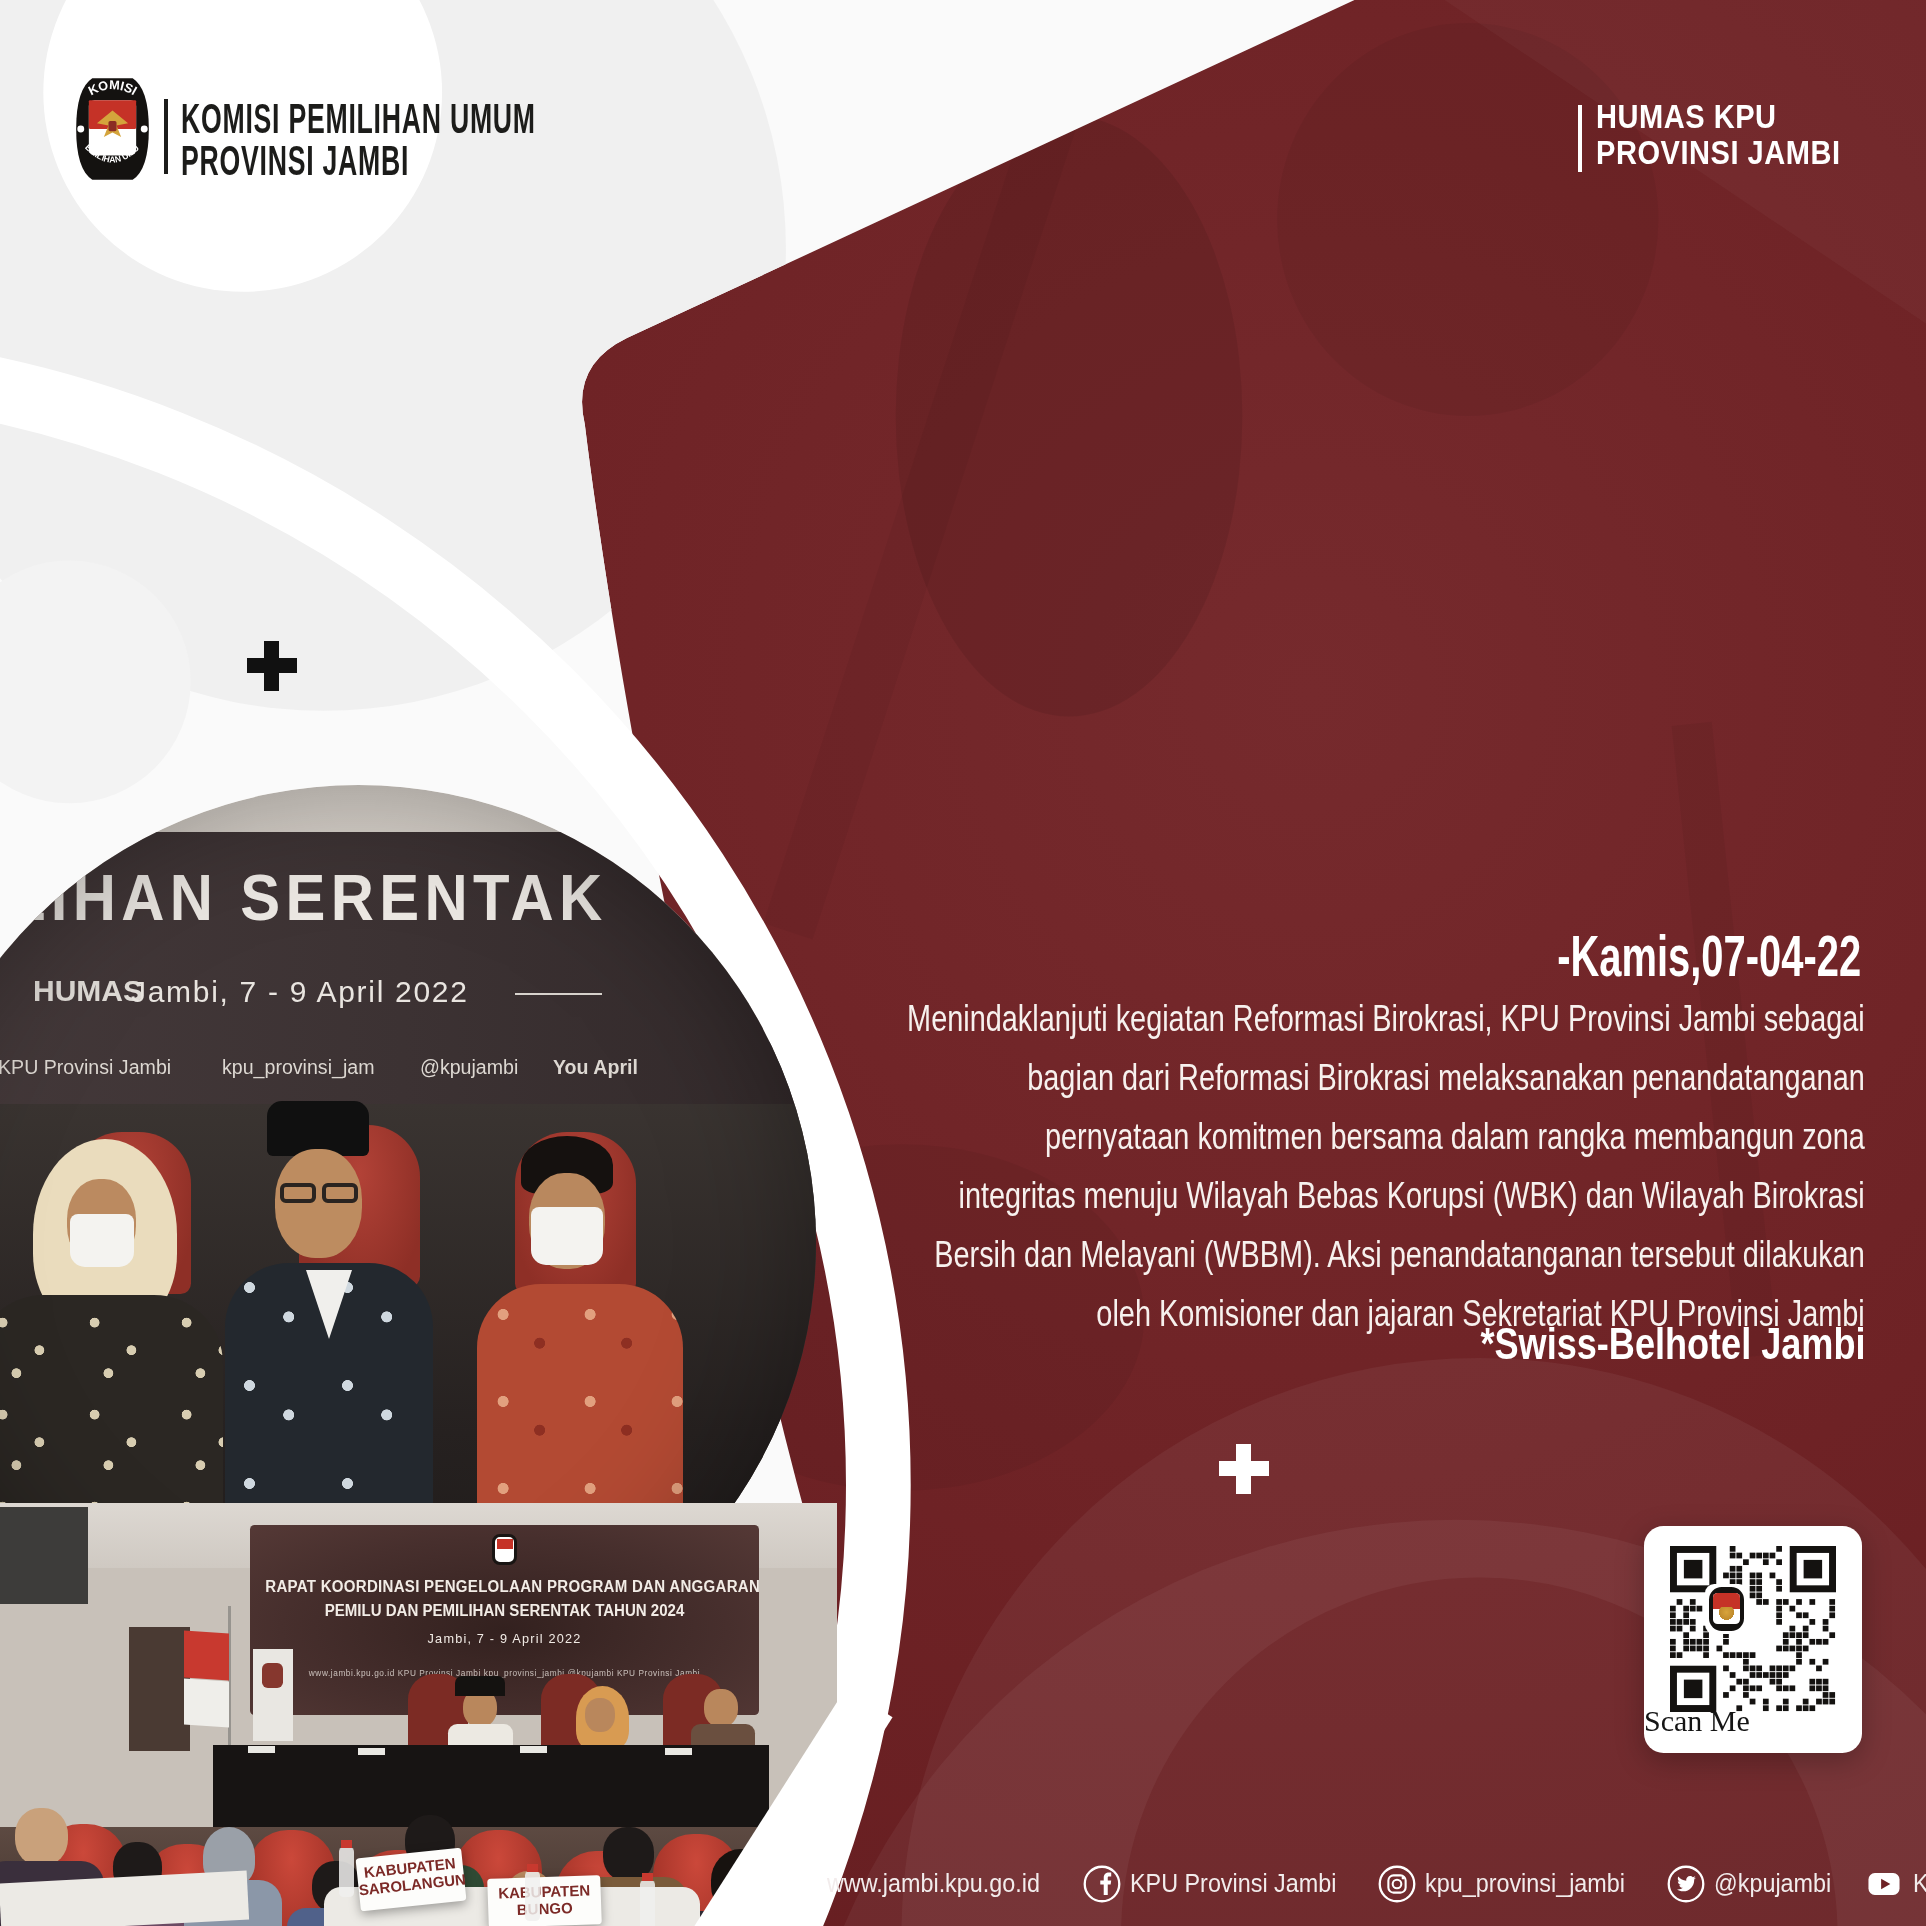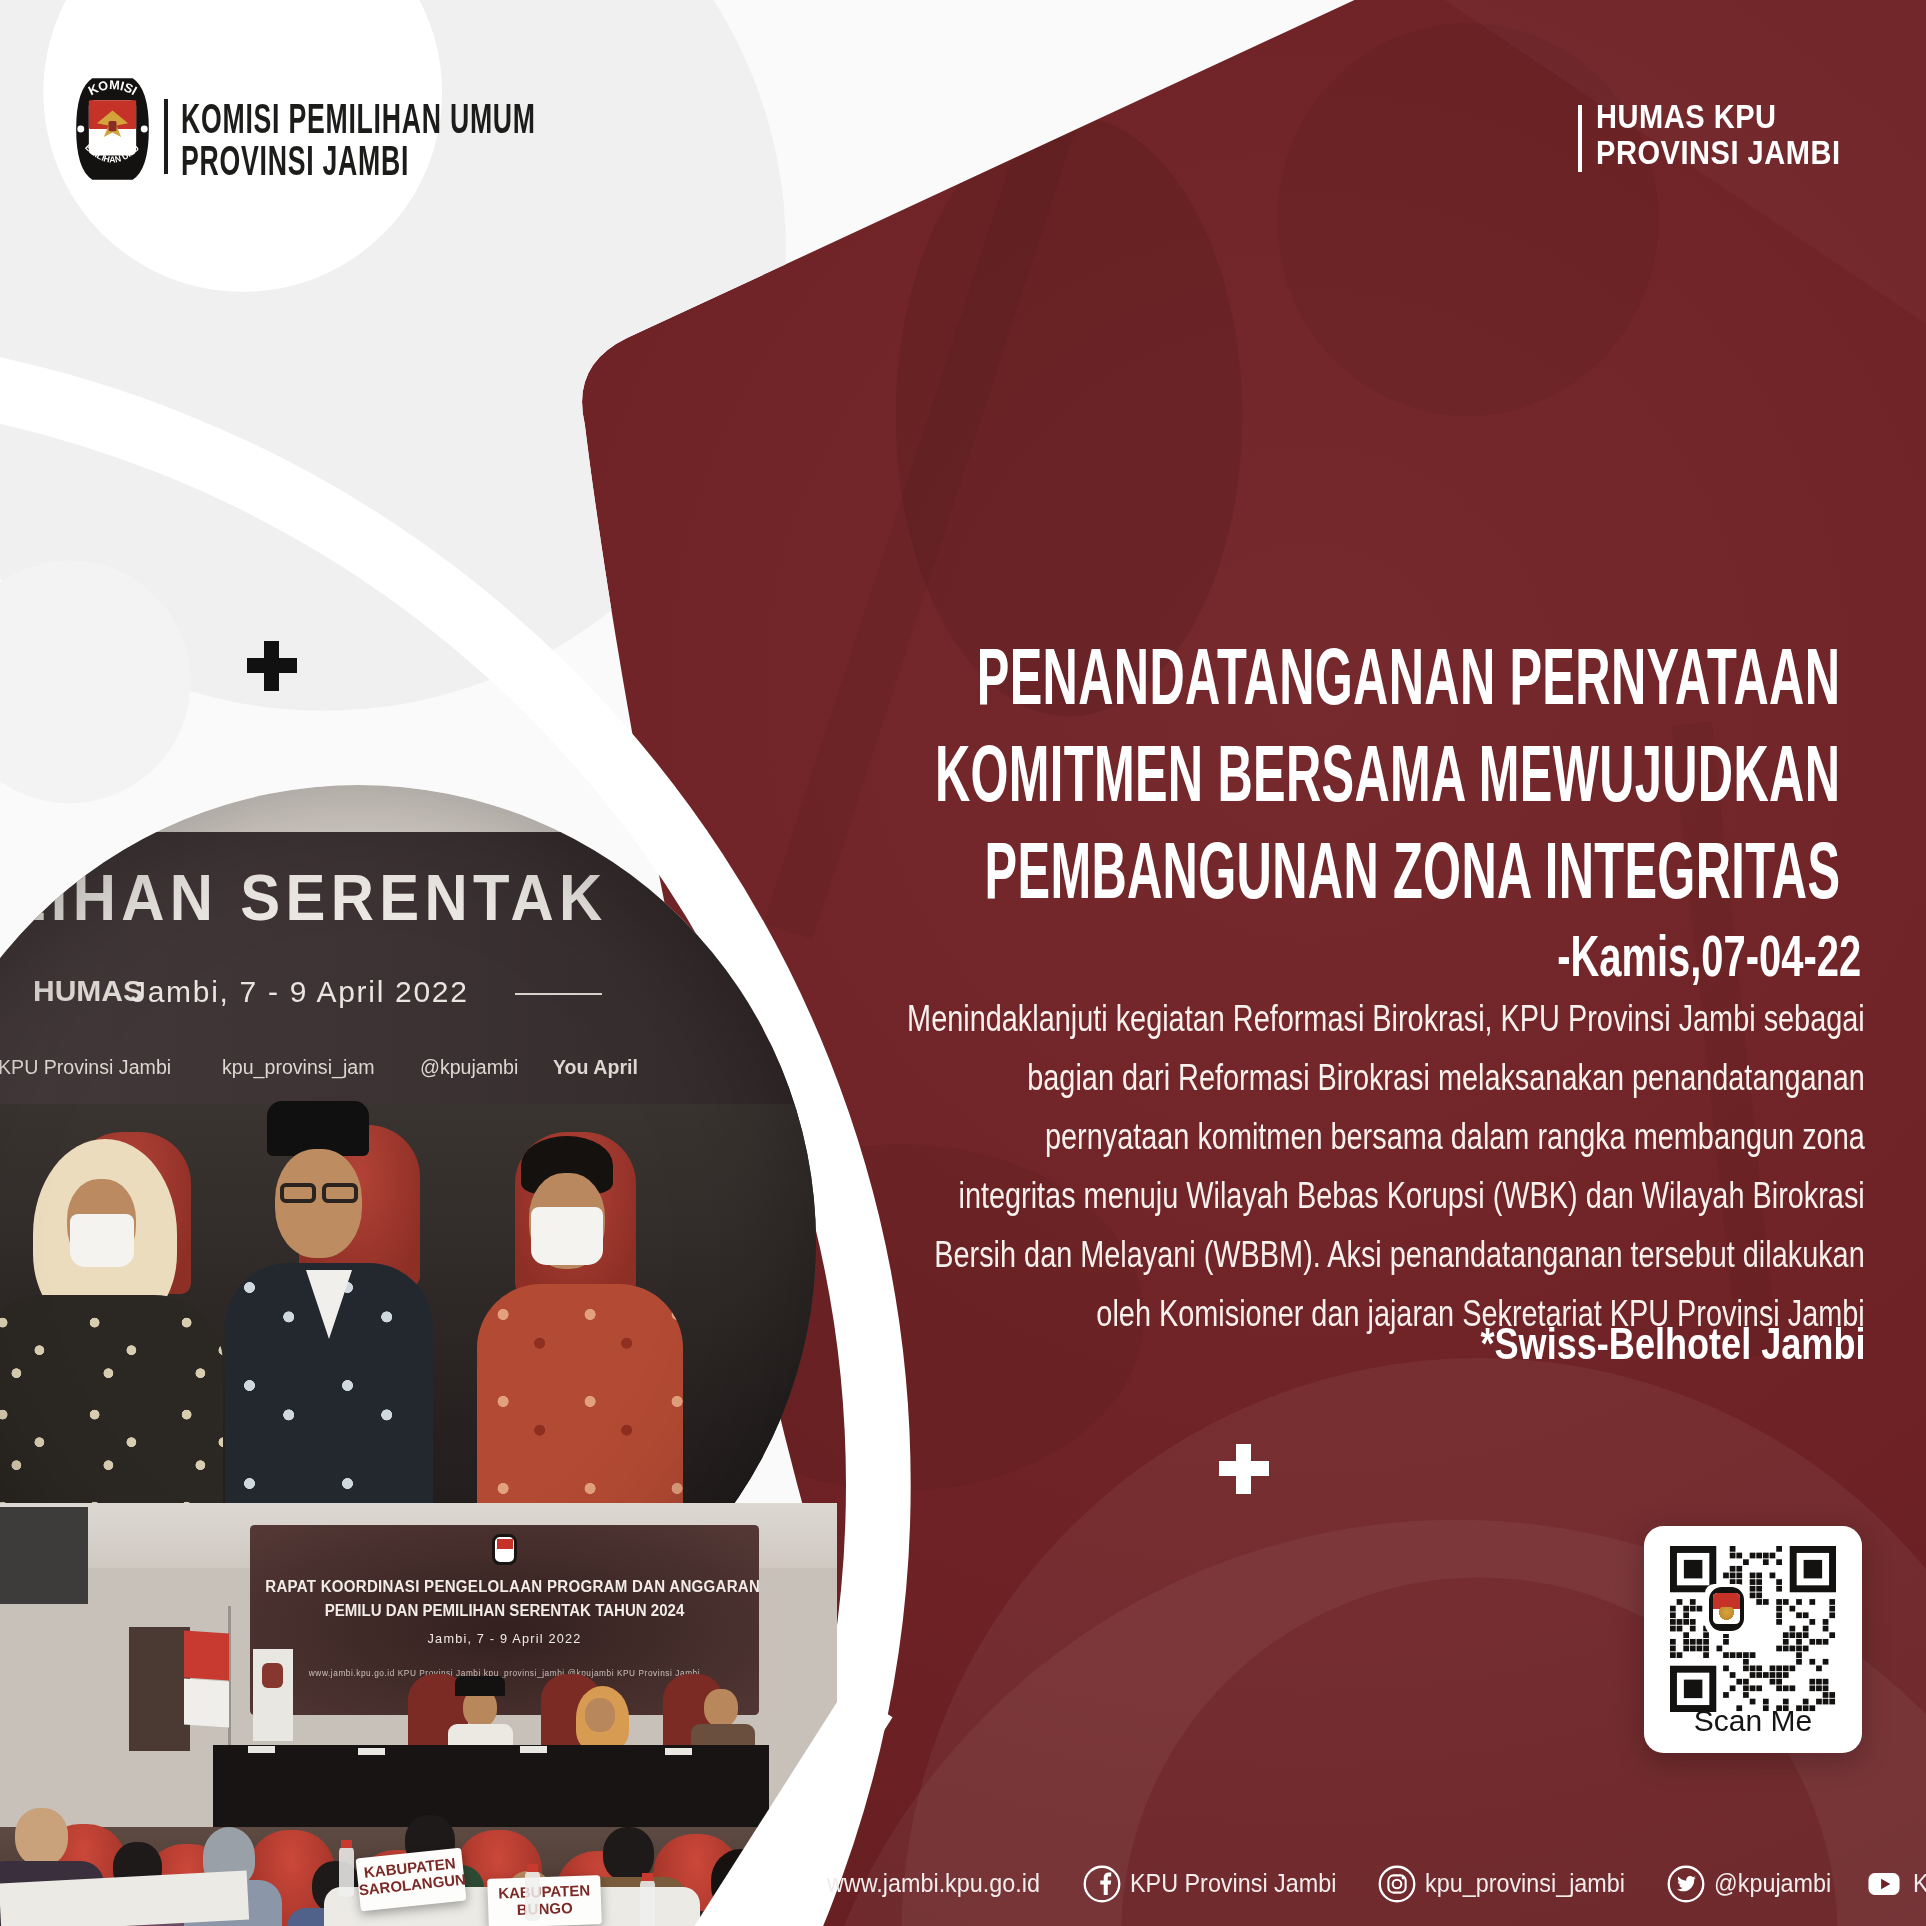--- a/index.html
+++ b/index.html
@@ -112,21 +112,21 @@
   
   .qr-card{left:1644px;top:1526px;width:218px;height:227px;background:#fff;border-radius:19.6px;
            box-shadow:0 8px 29px rgba(0,0,0,.25);}
   .qr-box{position:absolute;left:26px;top:19.6px;width:166px;height:166px;}
   .qr-center{position:absolute;left:61px;top:58px;width:43px;height:50px;background:#fff;border-radius:9.2px;}
   .qr-center .oval{position:absolute;left:4px;top:2.9px;right:4px;bottom:2.9px;background:#141210;border-radius:12.7px;}
   .qr-center .pan{position:absolute;left:8px;top:9.2px;right:8px;bottom:10.4px;background:#fff;border-radius:4.6px;overflow:hidden;}
   .qr-center .pan i{display:block;height:52%;background:#c53227;}
   .qr-center .bird{position:absolute;left:50%;top:46%;width:15px;height:12.7px;margin-left:-7.5px;
                    background:radial-gradient(ellipse at 50% 40%,#d8a43c 0%,#c08b2c 70%,transparent 71%);}
-  .qr-label{position:absolute;left:0;right:0;bottom:15px;text-align:center;font-size:30px;color:#151515;}
+  .qr-label{position:absolute;left:0;right:0;bottom:15px;font-size:30px;color:#151515;font-family:Liberation Serif, serif;}
 
   
   .footer{left:780px;top:1862px;height:43px;display:flex;align-items:center;gap:24px;color:#f2ecec;}
   .f-item{display:flex;align-items:center;gap:9.2px;}
   .f-item .lbl{font-size:25.4px;white-space:nowrap;transform:scaleX(.92);transform-origin:left center;}
 </style>
 </head>
 <body>
 
 <div id="stage">
@@ -335,25 +335,20 @@
 
   <div class="abs humas-bar"></div>
   <div class="abs humas-text">
     <div>HUMAS KPU</div>
     <div>PROVINSI JAMBI</div>
   </div>
 
   <div class="abs plus plus-black"></div>
   <div class="abs plus plus-white"></div>
 
-  <div class="abs title">
-    <div class="tline">PENANDATANGANAN PERNYATAAN</div>
-    <div class="tline">KOMITMEN BERSAMA MEWUJUDKAN</div>
-    <div class="tline">PEMBANGUNAN ZONA INTEGRITAS</div>
-  </div>
   <div class="abs date">-Kamis,07-04-22</div>
   <div class="abs body-copy">
     <div class="bline">Menindaklanjuti kegiatan Reformasi Birokrasi, KPU Provinsi Jambi sebagai</div>
     <div class="bline">bagian dari Reformasi Birokrasi melaksanakan penandatanganan</div>
     <div class="bline">pernyataan komitmen bersama dalam rangka membangun zona</div>
     <div class="bline">integritas menuju Wilayah Bebas Korupsi (WBK) dan Wilayah Birokrasi</div>
     <div class="bline">Bersih dan Melayani (WBBM). Aksi penandatanganan tersebut dilakukan</div>
     <div class="bline">oleh Komisioner dan jajaran Sekretariat KPU Provinsi Jambi</div>
   </div>
   <div class="abs venue">*Swiss-Belhotel Jambi</div>

